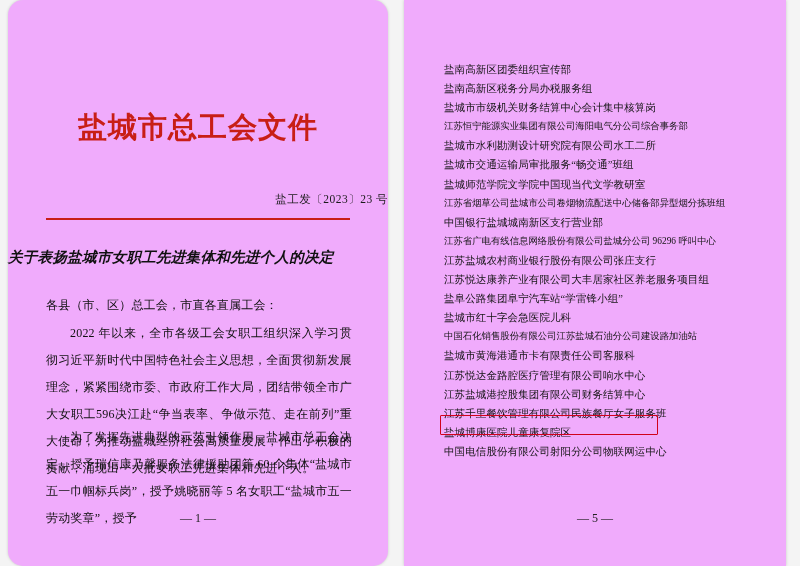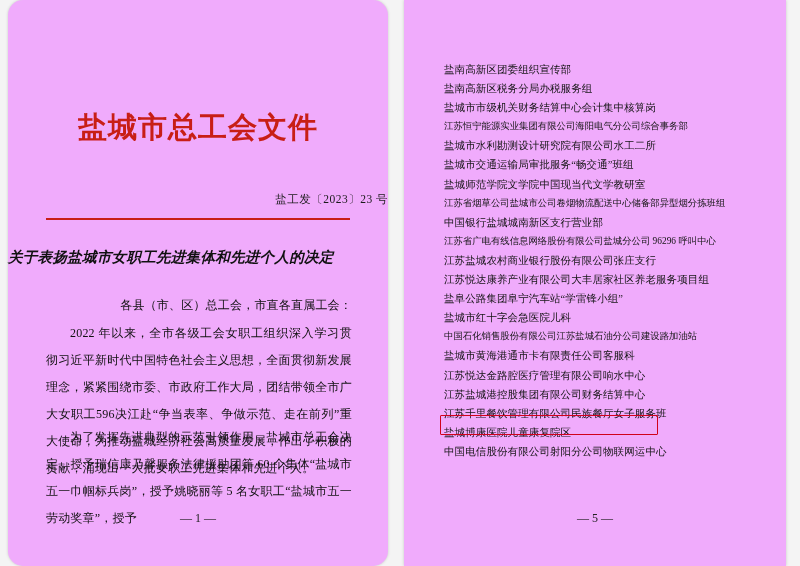--- a/index.html
+++ b/index.html
@@ -81,21 +81,20 @@
     font-style: italic;
   }
   .doc-salutation {
     position: absolute;
     top: 297px;
     left: 38px;
     width: 306px;
     font-size: 12px;
     color: #111;
     letter-spacing: 0.2px;
-    text-align: right;
   }
   .doc-body {
     position: absolute;
     left: 38px;
     width: 306px;
     font-size: 12px;
     line-height: 27px;
     color: #111;
     text-align: justify;
     text-justify: inter-character;

